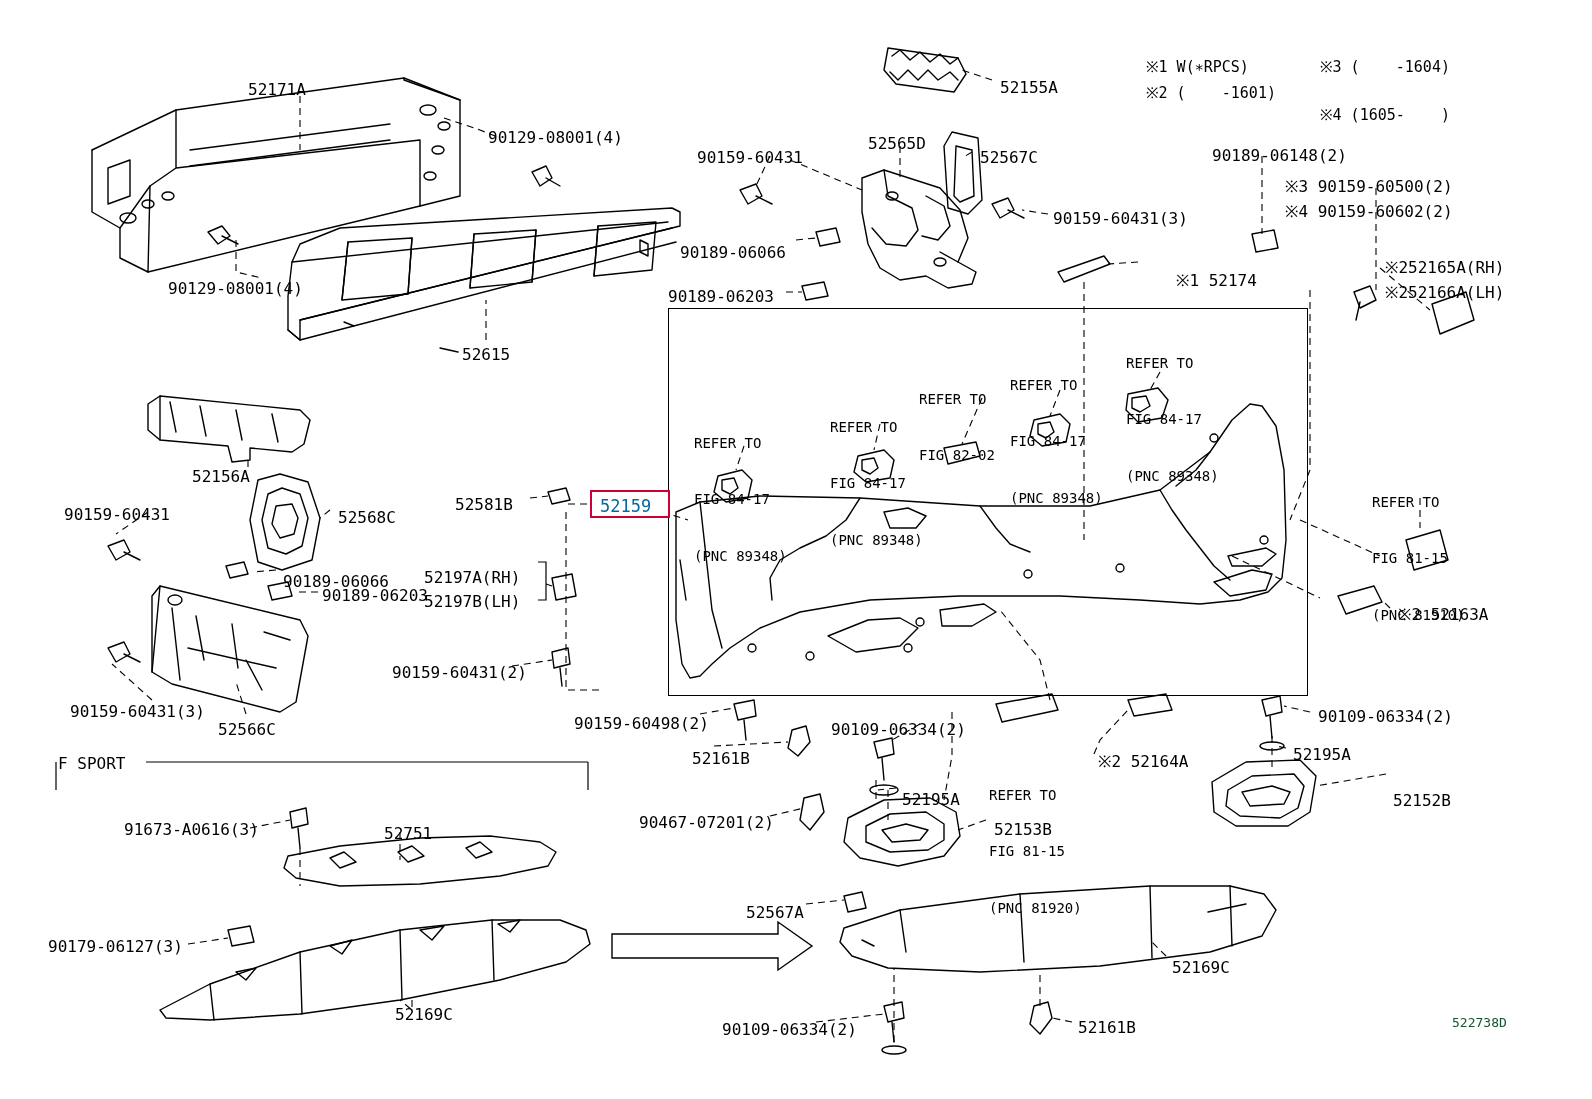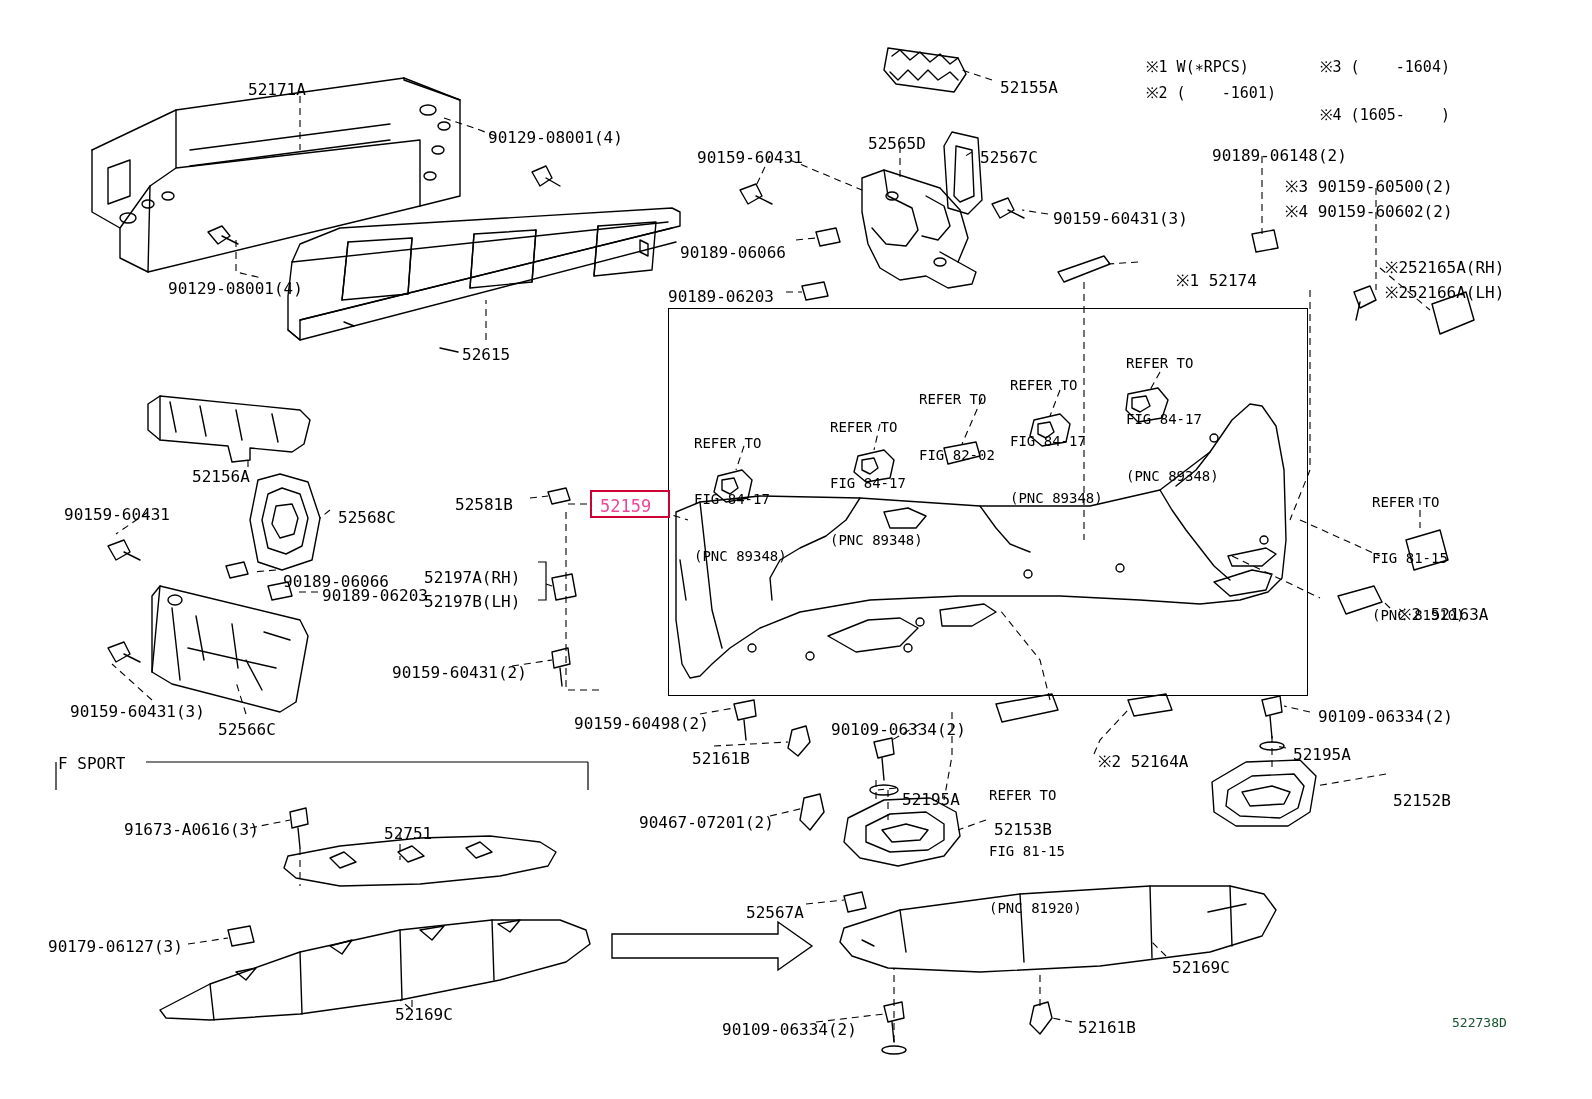--- a/index.html
+++ b/index.html
@@ -44,21 +44,21 @@
     border: 2px solid #cc0033;
     background: #ffffff;
     box-sizing: border-box;
   }
   .hl-box span {
     position: absolute;
     left: 8px;
     top: 4px;
     font-family: "DejaVu Sans Mono", monospace;
     font-size: 17px;
-    color: #ec4899;
+    color: #0369a1;
     white-space: pre;
   }
   
   .frame {
     position: absolute;
     border: 1px solid #000;
     box-sizing: border-box;
   }
   svg.overlay {
     position: absolute;

